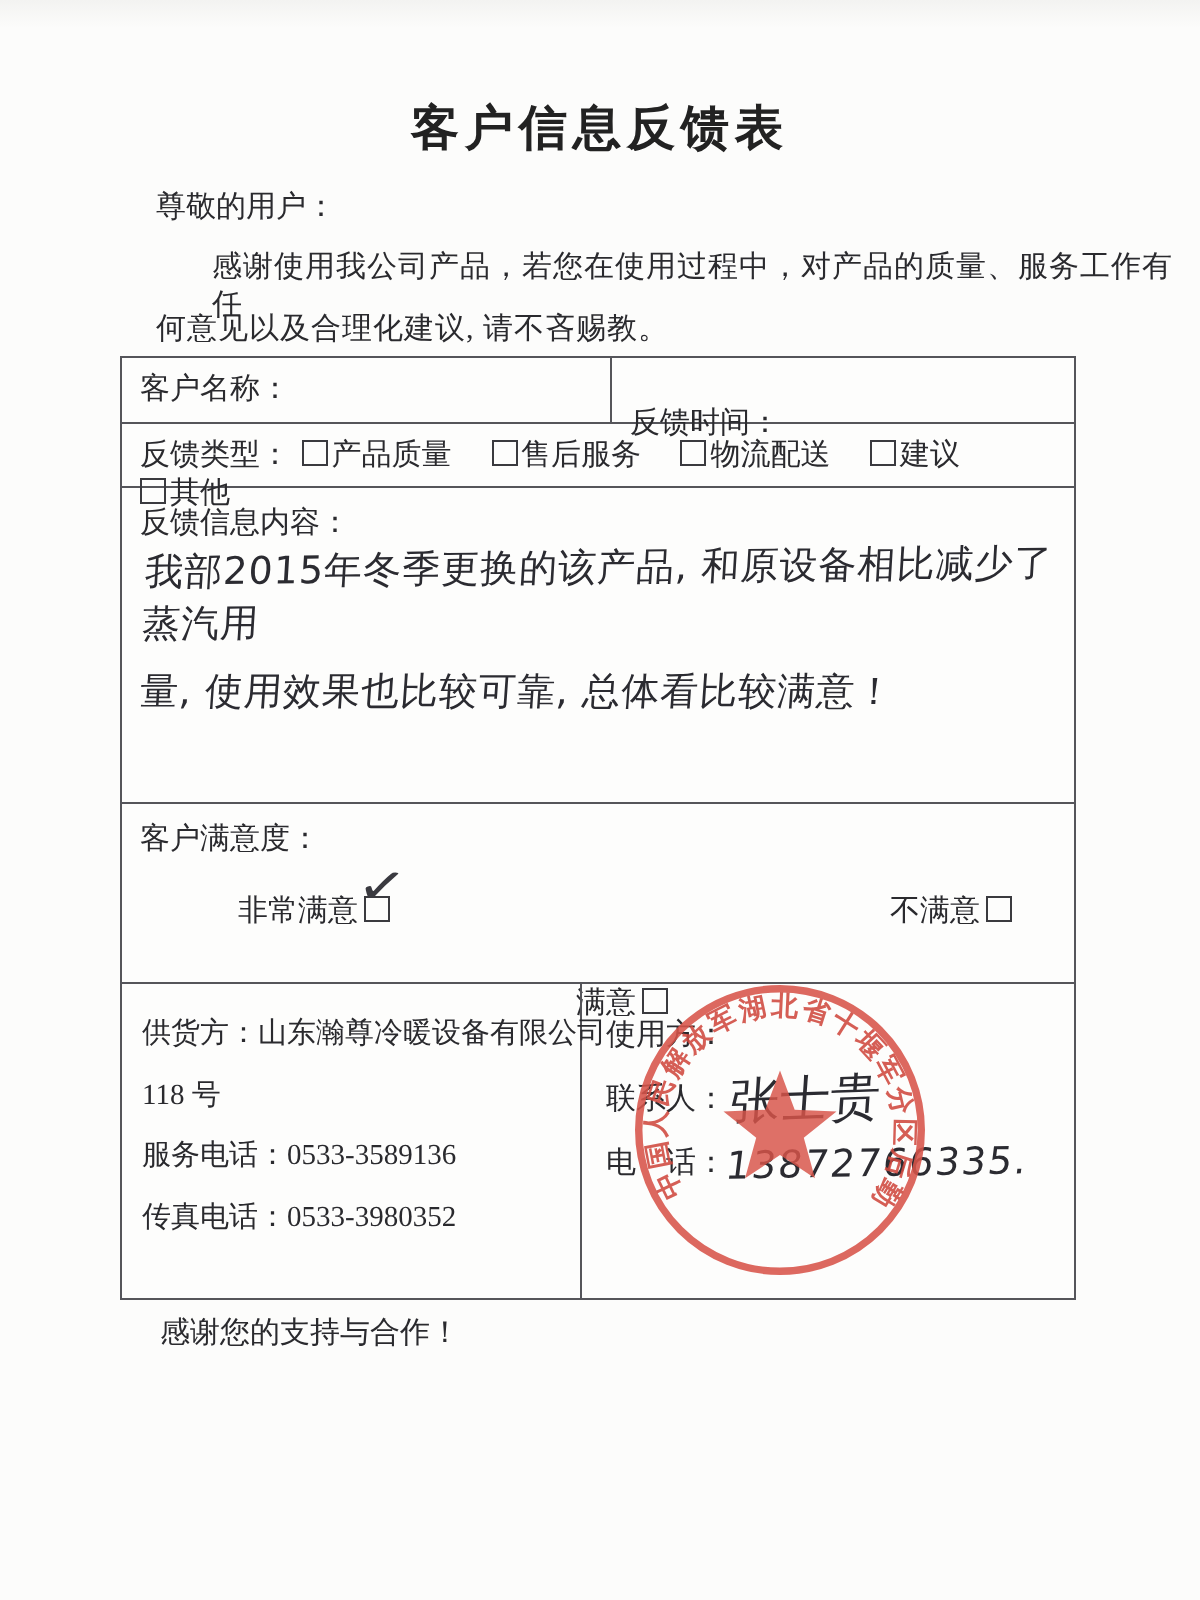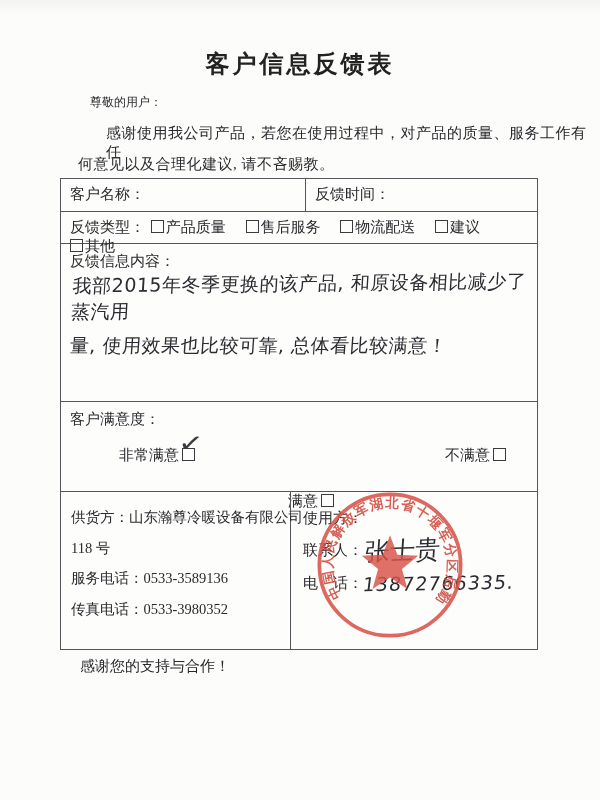--- a/index.html
+++ b/index.html
@@ -7,32 +7,32 @@
     position:relative;width:600px;height:800px;overflow:hidden;
     background:linear-gradient(#f3f3f1 0,#fcfcfb 14px,#fcfcfb 100%);
     font-family:"Liberation Serif",serif;color:#2a2a2e;
   }
   .abs{position:absolute;}
   .title{
     left:0;top:48px;width:600px;text-align:center;
     font-family:"Liberation Sans",sans-serif;font-weight:bold;
     font-size:24px;letter-spacing:3px;color:#222;
   }
-  .salutation{left:78px;top:94px;font-size:12px;margin-left:12px;}
+  .salutation{left:78px;top:94px;font-size:15px;}
   .intro1{left:106px;top:124px;font-size:15px;letter-spacing:0.5px;}
   .intro2{left:78px;top:155px;font-size:15px;letter-spacing:0.5px;}
   .closing{left:80px;top:657px;font-size:15px;text-align:right;}
 
   .tbl{left:60px;top:178px;width:476px;height:470px;border:1px solid #55555a;background:rgba(255,255,255,0.4);}
   .row{position:relative;box-sizing:border-box;border-bottom:1px solid #55555a;font-size:15px;}
   .row:last-child{border-bottom:none;}
   .r1{height:33px;display:flex;}
   .r1 .cell{box-sizing:border-box;padding:6px 0 0 9px;}
   .r1 .cell-left{width:245px;border-right:1px solid #55555a;}
-  .r1 .cell-right{flex:1;}
+  .r1 .cell-right{flex:1;margin-top:17px;}
   .r2{height:32px;padding:6px 0 0 9px;box-sizing:border-box;}
   .r2 .lbl{margin-right:2px;}
   .opt{margin-right:16px;white-space:nowrap;}
   .cb{display:inline-block;width:13px;height:13px;border:1.5px solid #3a3a3f;box-sizing:border-box;vertical-align:-1px;background:transparent;}
   .opt .cb{margin-right:2px;}
   .r3{height:158px;padding:8px 6px 0 9px;box-sizing:border-box;}
   .r4{height:90px;}
   .r4 .lbl{position:absolute;left:9px;top:8px;}
   .sat-line{position:absolute;left:0;top:44px;width:100%;}
   .sat-opt{position:absolute;white-space:nowrap;}

